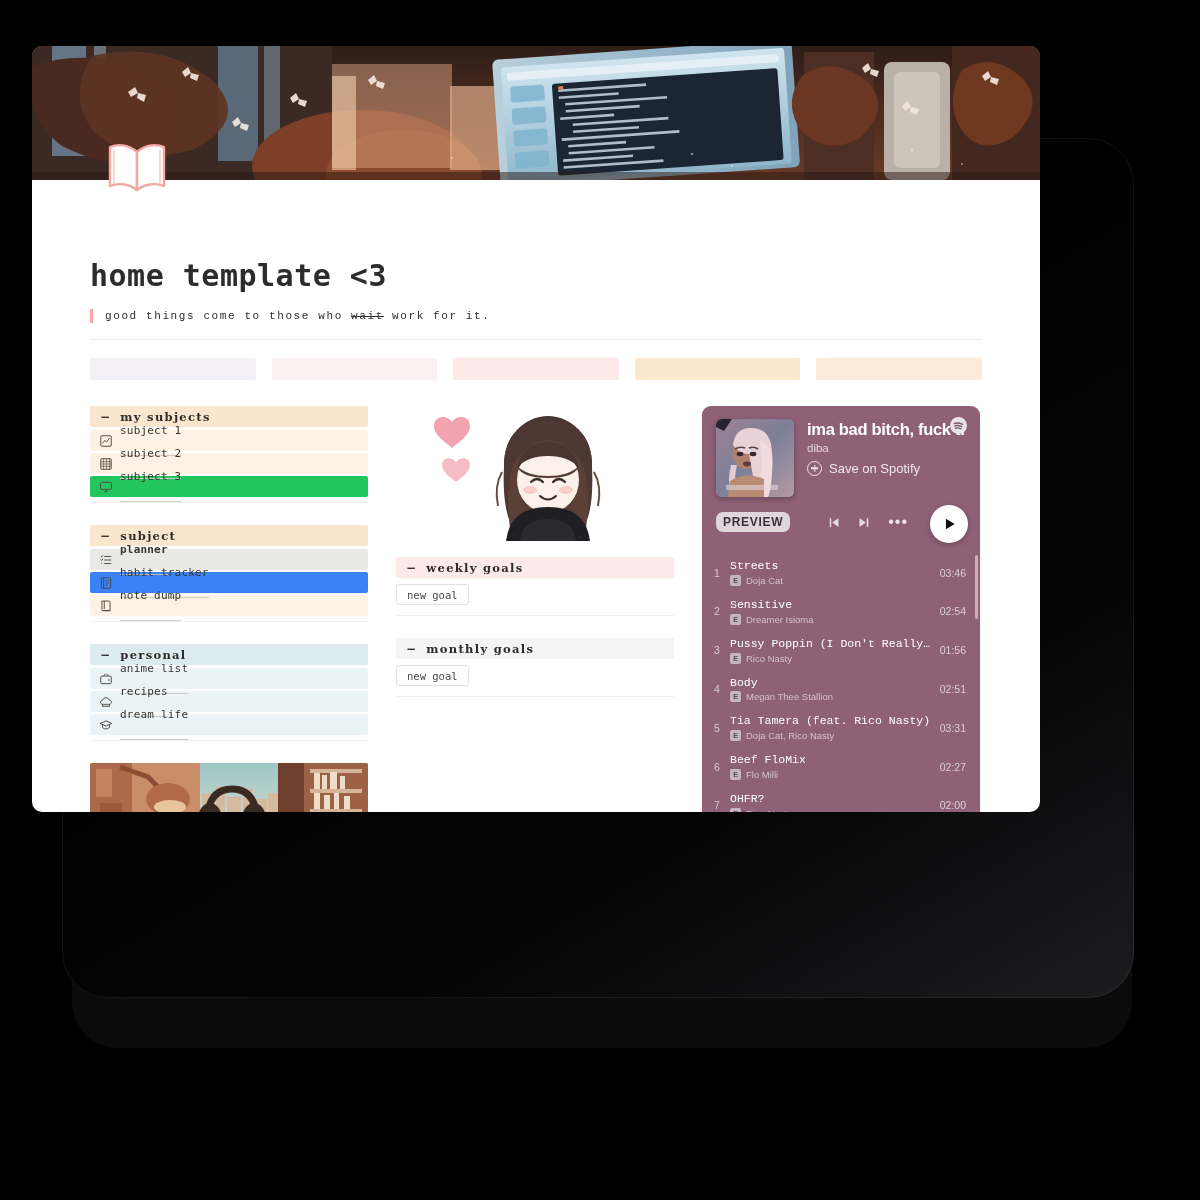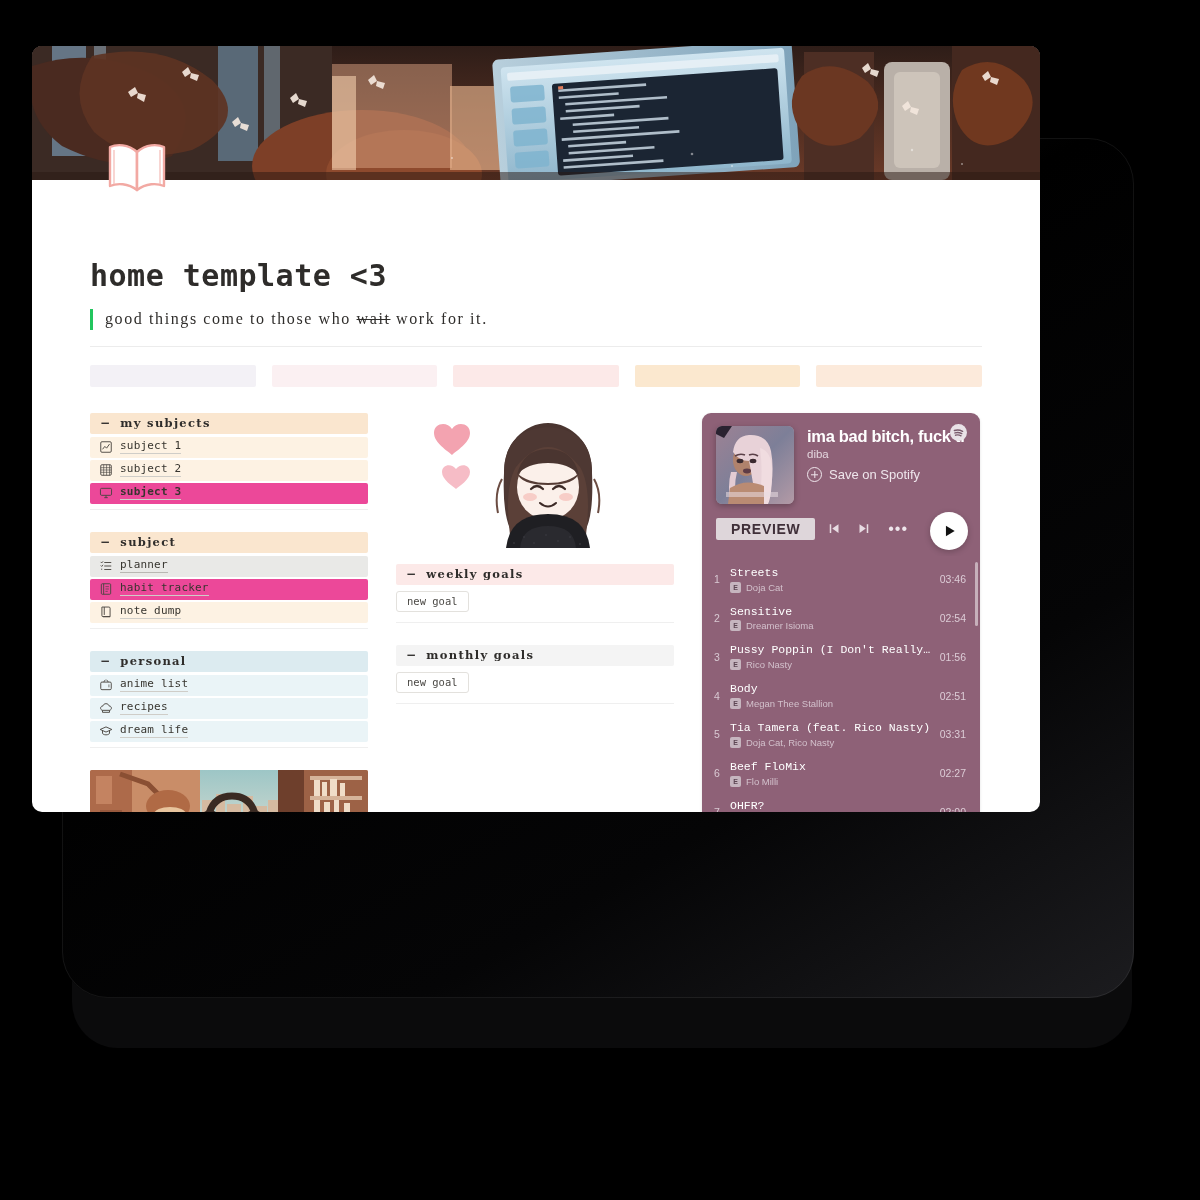--- a/index.html
+++ b/index.html
@@ -99,24 +99,24 @@
   .page-title {
     font-family: "DejaVu Sans Mono", "Liberation Mono", monospace;
     font-size: 30px;
     font-weight: 700;
     letter-spacing: .5px;
     color: #2e2c2a;
     margin-bottom: 16px;
   }
 
   .quote {
-    border-left: 3px solid #22c55e;
+    border-left: 3px solid #fca5a5;
     padding-left: 12px;
-    font-family: Liberation Serif, serif;
-    font-size: 16px;
+    font-family: Liberation Mono, monospace;
+    font-size: 11px;
     letter-spacing: 1.6px;
     color: #2f2d2b;
     margin-bottom: 16px;
     line-height: 1.3;
   }
   .quote s { text-decoration: line-through; text-decoration-thickness: 1.2px; }
 
   .hr {
     height: 1px; background: #ececec;
     margin: 0 0 18px 0;
@@ -178,24 +178,24 @@
   }
   .sec-item .ico {
     width: 15px; height: 15px;
     margin-right: 7px;
     flex: none;
     display: flex; align-items: center; justify-content: center;
   }
   .sec-item .ico svg { width: 14px; height: 14px; display:block; }
   .sec-item .lbl {
     border-bottom: 1px solid #cfcdc8;
-    padding-bottom: 1px;
+    padding-bottom: 18px;
     line-height: 1.1;
   }
-  .sec-item.hovered { background: #e9e9e7 !important; }
+  .sec-item.hovered { background: #e9e9e7 !important; font-weight: bold; }
   .sec-item.hovered .lbl { border-bottom-color:#b9b7b2; }
 
   .sec-rule { height:1px; background:#efefef; margin-top:5px; }
 
   
   .art-girl {
     width: 230px;
     height: 135px;
     margin: 0 auto 16px auto;
     position: relative;
@@ -299,25 +299,25 @@
 
   .sp-controls {
     display: flex; align-items: center;
     padding: 10px 14px 12px 14px;
     position: relative;
     height: 52px;
   }
   .sp-preview {
     background: #ded6da;
     color: #3f2f38;
-    font-size: 14px;
+    font-size: 12px;
     font-weight: 700;
     letter-spacing: .7px;
-    padding: 3px 15px;
-    border-radius: 2px;
+    padding: 3px 7px;
+    border-radius: 7px;
   }
   .sp-ctrl-group {
     margin-left: auto;
     display: flex; align-items: center;
     gap: 16px;
     padding-right: 58px;
   }
   .sp-ctrl svg { width: 15px; height: 15px; display:block; opacity:.92; }
   .sp-dots {
     color: #efe6ec;
@@ -551,21 +551,21 @@
                     </div>
                     <div class="sec-item" style="background: rgb(253, 242, 227);">
                       <span class="ico">
                         <svg viewBox="0 0 24 24" fill="none" stroke="#4a4641" stroke-width="1.6">
                           <rect x="3" y="3" width="18" height="18" rx="2"></rect>
                           <path d="M3 8h18M3 12h18M3 16h18M8 3v18M13 3v18M18 3v18" stroke-width="1.1"></path>
                         </svg>
                       </span>
                       <span class="lbl">subject 2</span>
                     </div>
-                    <div class="sec-item" style="background: #ec4899; font-weight: bold;">
+                    <div class="sec-item" style="background: #22c55e;">
                       <span class="ico">
                         <svg viewBox="0 0 24 24" fill="none" stroke="#4a4641" stroke-width="1.6">
                           <rect x="2.5" y="4" width="19" height="12" rx="2"></rect>
                           <path d="M9 20h6M12 16v4"></path>
                         </svg>
                       </span>
                       <span class="lbl">subject 3</span>
                     </div>
                   </div>
                   <div class="sec-rule"></div>
@@ -580,21 +580,21 @@
                       <span class="ico">
                         <svg viewBox="0 0 24 24" fill="none" stroke="#4a4641" stroke-width="1.6">
                           <path d="M9 6h12M9 12h12M9 18h12"></path>
                           <path d="M3 5l1.6 1.8L7 4" stroke-width="1.5"></path>
                           <path d="M3 11l1.6 1.8L7 10" stroke-width="1.5"></path>
                           <path d="M3.5 17.5h2" stroke-width="1.5"></path>
                         </svg>
                       </span>
                       <span class="lbl">planner</span>
                     </div>
-                    <div class="sec-item" style="background: #ec4899;">
+                    <div class="sec-item" style="background: #3b82f6;">
                       <span class="ico">
                         <svg viewBox="0 0 24 24" fill="none" stroke="#4a4641" stroke-width="1.6">
                           <rect x="4" y="3" width="16" height="18" rx="1.6"></rect>
                           <path d="M8 3v18"></path>
                           <path d="M11 8h6M11 12h6M11 16h4" stroke-width="1.2"></path>
                         </svg>
                       </span>
                       <span class="lbl">habit tracker</span>
                     </div>
                     <div class="sec-item" style="background: rgb(253, 242, 227);">

